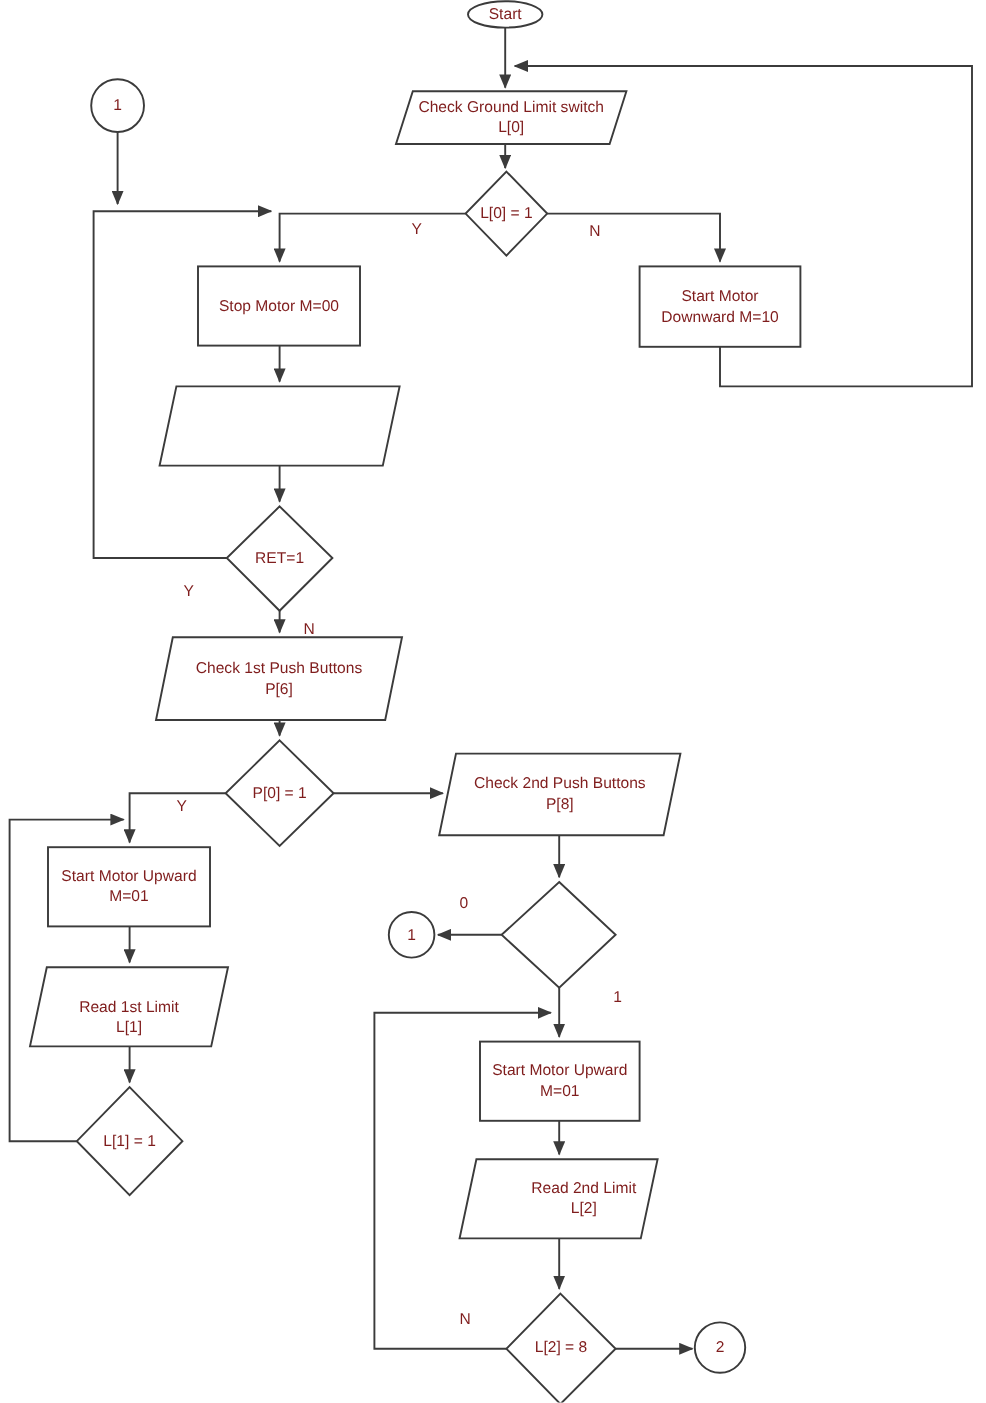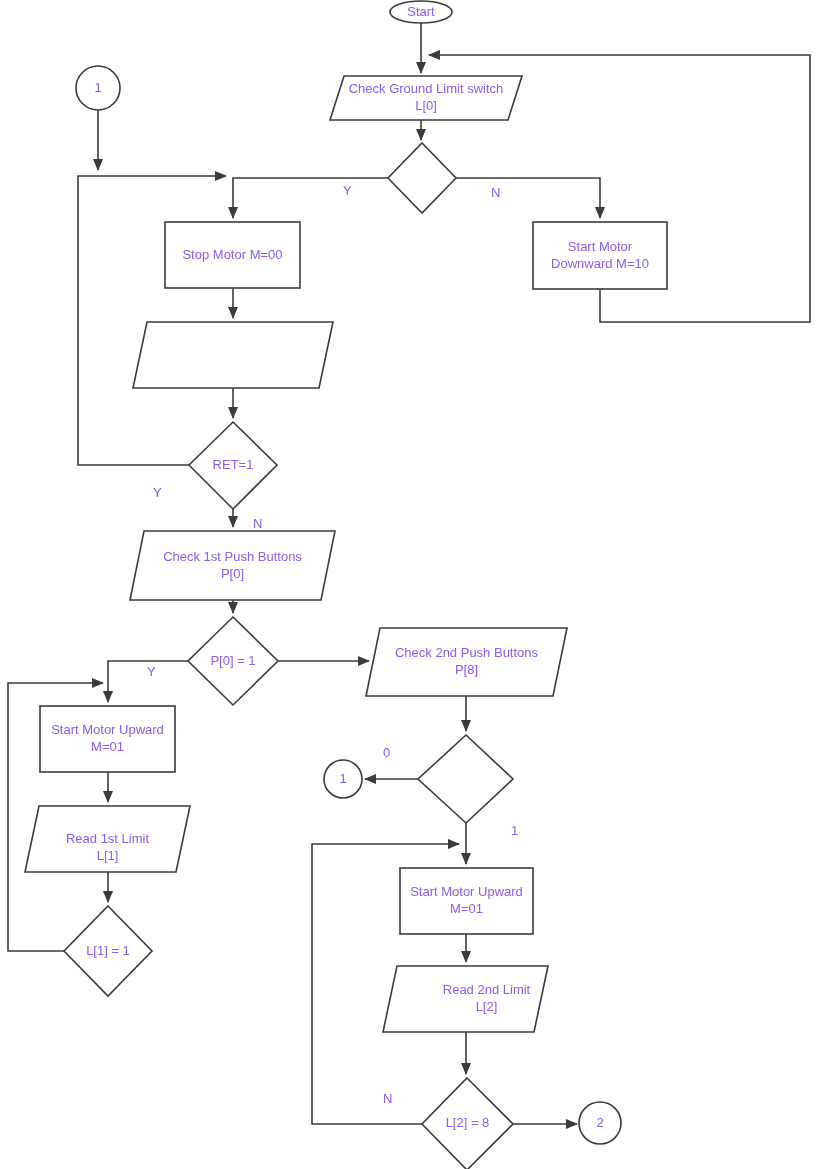--- a/index.html
+++ b/index.html
@@ -6,21 +6,21 @@
     margin: 0;
     padding: 0;
     background: #ffffff;
   }
   .canvas {
     position: relative;
     width: 822px;
     height: 1169px;
     background: #ffffff;
     font-family: "Liberation Sans", sans-serif;
-    color: #8b5cf6;
+    color: #7f1d1d;
     overflow: hidden;
   }
   .canvas svg {
     position: absolute;
     left: 0;
     top: 0;
   }
   .canvas svg * {
     stroke: #3b3b3b;
     stroke-width: 1.6;
@@ -110,26 +110,27 @@
       <polygon class="shape" points="397,966 548,966 534,1032 383,1032"></polygon>
       <polygon class="shape" points="467,1078 513,1124 467,1170 422,1124"></polygon>
       <circle class="shape" cx="600" cy="1123" r="21"></circle>
     </g>
   </svg>
 
   <div class="node-label" style="left:390px;top:1px;width:62px;height:22px">Start</div>
   <div class="node-label" style="left:76px;top:66px;width:44px;height:44px">1</div>
   <div class="node-label" style="left:332px;top:76px;width:188px;height:44px">Check Ground Limit switch
 L[0]</div>
+  <div class="node-label" style="left:388px;top:143px;width:68px;height:70px">L[0] = 1</div>
   <div class="node-label" style="left:165px;top:222px;width:135px;height:66px">Stop Motor M=00</div>
   <div class="node-label" style="left:533px;top:222px;width:134px;height:67px">Start Motor
 Downward M=10</div>
   <div class="node-label" style="left:189px;top:422px;width:88px;height:87px">RET=1</div>
   <div class="node-label" style="left:130px;top:531px;width:205px;height:69px">Check 1st Push Buttons
-P[0]</div>
+P[6]</div>
   <div class="node-label" style="left:188px;top:617px;width:90px;height:88px">P[0] = 1</div>
   <div class="node-label" style="left:40px;top:706px;width:135px;height:66px">Start Motor Upward
 M=01</div>
   <div class="node-label" style="left:25px;top:806px;width:165px;height:84px">Read 1st Limit
 L[1]</div>
   <div class="node-label" style="left:64px;top:906px;width:88px;height:90px">L[1] = 1</div>
   <div class="node-label" style="left:366px;top:628px;width:201px;height:68px">Check 2nd Push Buttons
 P[8]</div>
   <div class="node-label" style="left:324px;top:760px;width:38px;height:38px">1</div>
   <div class="node-label" style="left:400px;top:868px;width:133px;height:66px">Start Motor Upward

